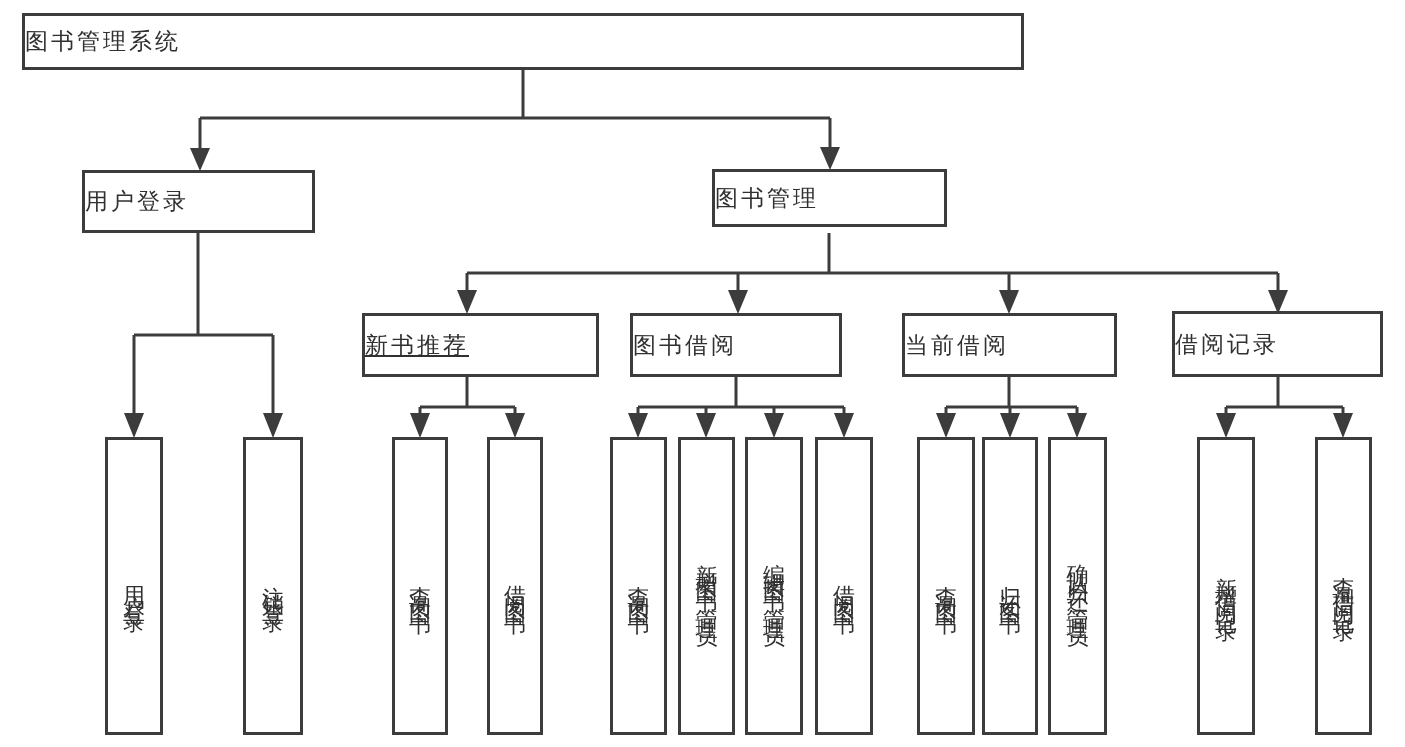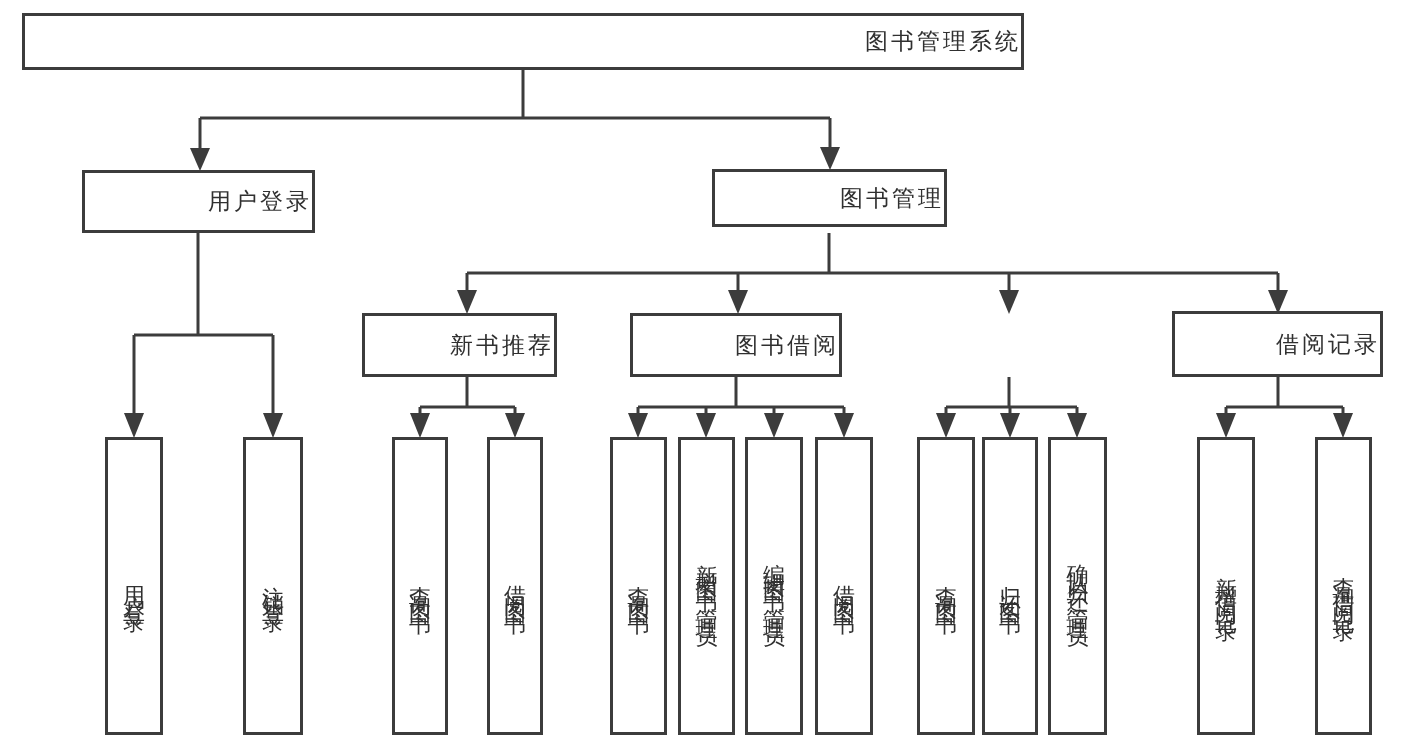--- a/index.html
+++ b/index.html
@@ -23,21 +23,21 @@
     height: 747px;
     pointer-events: none;
   }
   .node {
     position: absolute;
     box-sizing: border-box;
     border: 3px solid #3c3c3c;
     background: #ffffff;
     display: flex;
     align-items: center;
-    justify-content: flex-end;
+    justify-content: flex-start;
     color: #303030;
     font-size: 23px;
     letter-spacing: 3px;
     white-space: nowrap;
   }
   .leaf {
     position: absolute;
     box-sizing: border-box;
     border: 3px solid #3c3c3c;
     background: #ffffff;
@@ -155,26 +155,29 @@
     <span>图书管理系统</span>
   </div>
 
   <div class="node" style="left:82px; top:170px; width:233px; height:63px;">
     <span>用户登录</span>
   </div>
   <div class="node" style="left:712px; top:169px; width:235px; height:58px;">
     <span>图书管理</span>
   </div>
 
-  <div class="node" style="left:362px; top:313px; width:195px; height:64px;">
+  <div class="node" style="left:362px; top:313px; width:237px; height:64px;text-decoration:underline;">
     <span>新书推荐</span>
   </div>
   <div class="node" style="left:630px; top:313px; width:212px; height:64px;">
     <span>图书借阅</span>
   </div>
+  <div class="node" style="left:902px; top:313px; width:215px; height:64px;">
+    <span>当前借阅</span>
+  </div>
   <div class="node" style="left:1172px; top:311px; width:211px; height:66px;">
     <span>借阅记录</span>
   </div>
 
   <div class="leaf" style="left:105px; width:58px;">
     <span class="vtext">用户登录</span>
   </div>
   <div class="leaf" style="left:243px; width:60px;">
     <span class="vtext">注销登录</span>
   </div>

